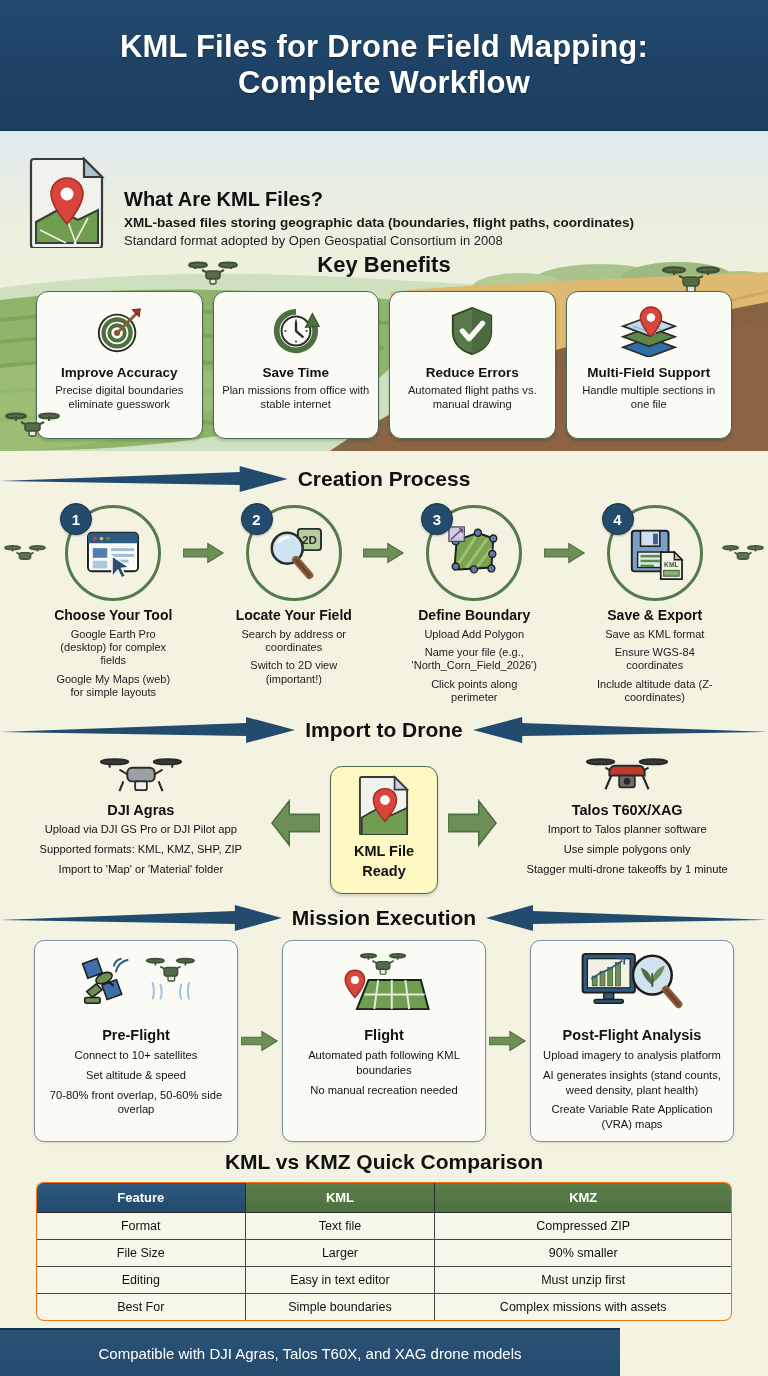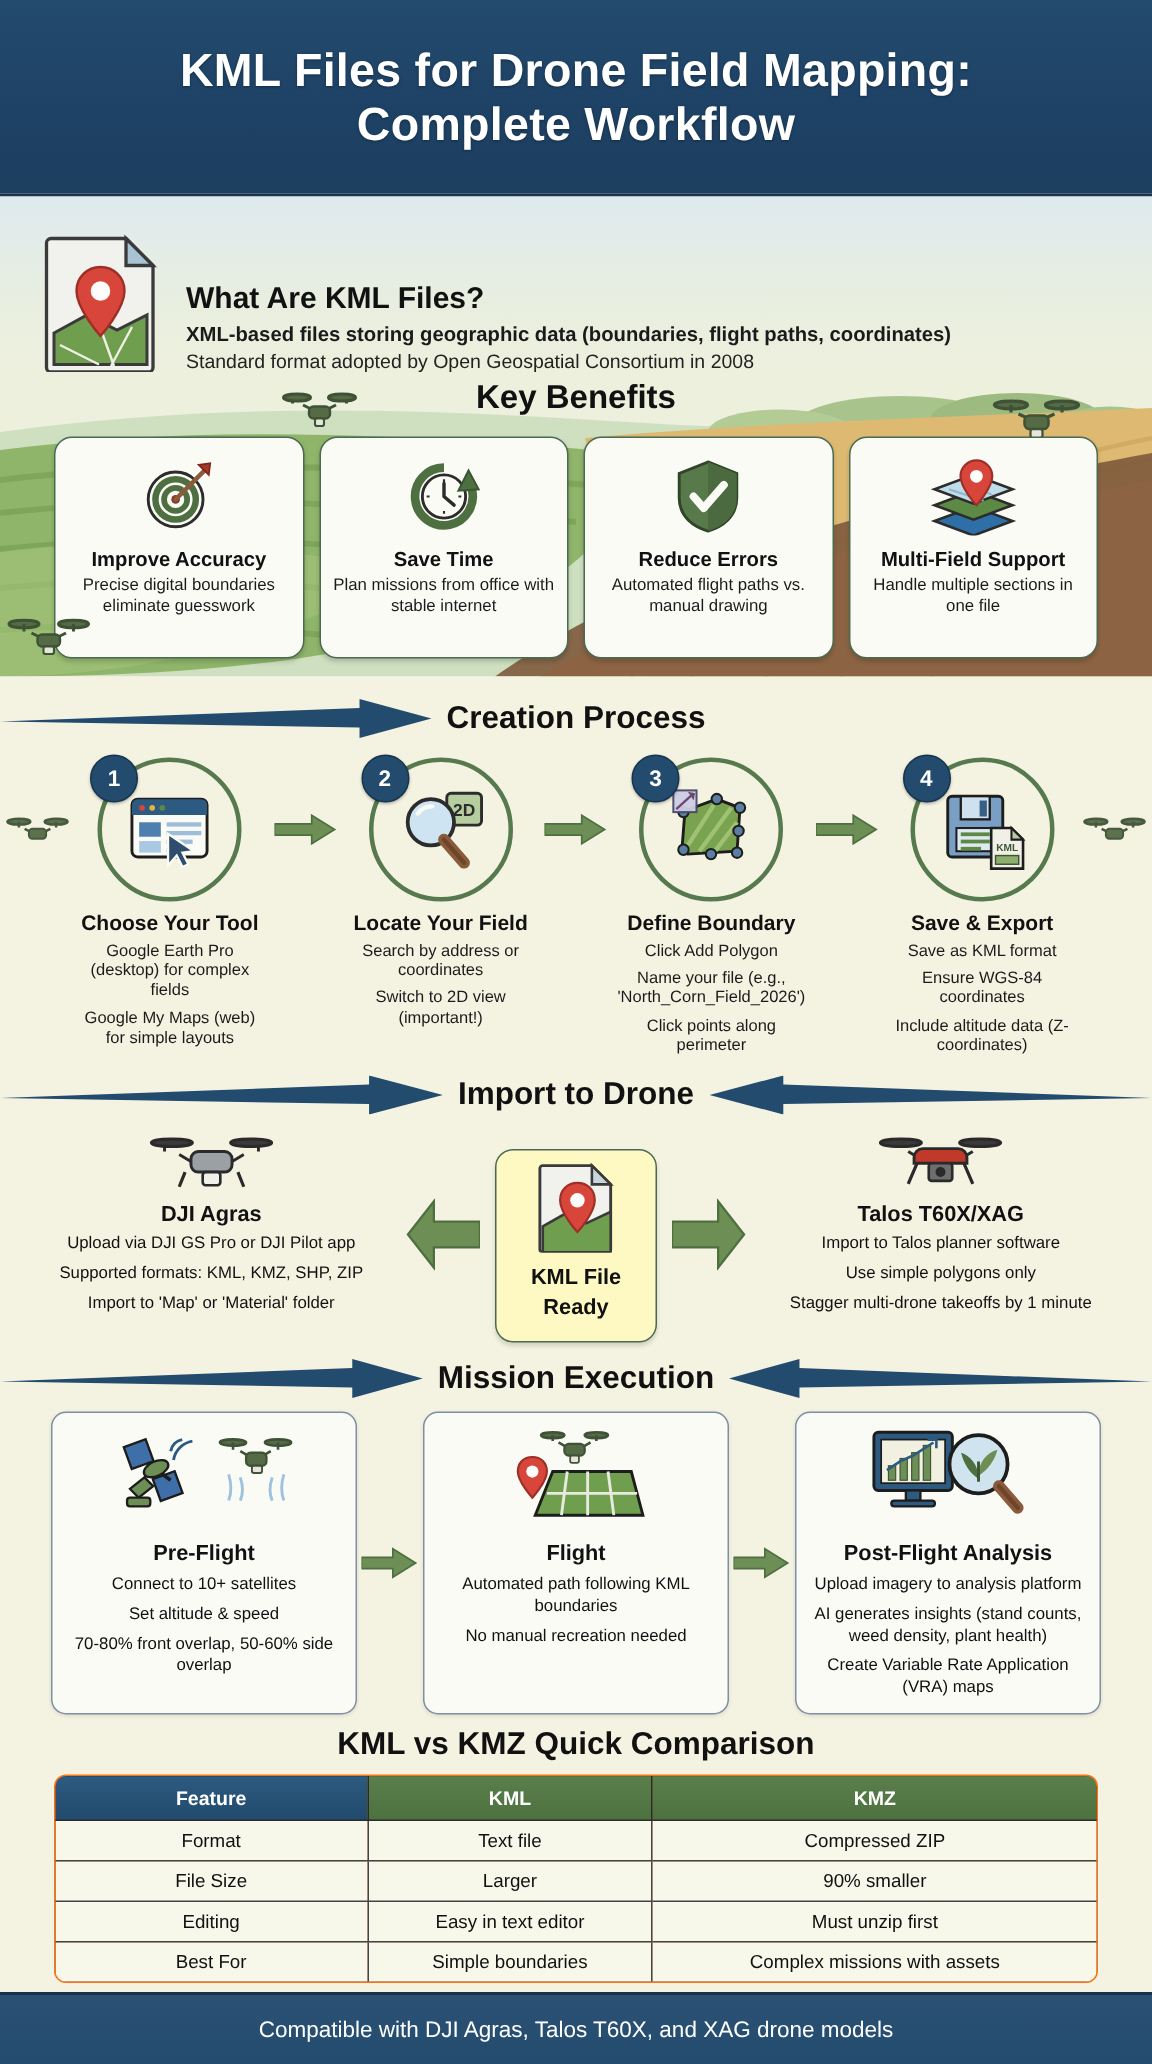--- a/index.html
+++ b/index.html
@@ -117,21 +117,21 @@
   table{width:100%;border-collapse:collapse;background:#f97316;border-radius:8px;overflow:hidden;
          border:1.5px solid #3a3a3a;}
   th{font-size:13px;font-weight:bold;color:#fff;padding:7px 4px;text-align:center;border:1px solid #2b2b2b;}
   th.feat{background:linear-gradient(180deg,#2d5a80,#214a6c);}
   th.kml,th.kmz{background:linear-gradient(180deg,#5b7f4b,#4d7040);}
   td{font-size:12.5px;padding:6px 4px;text-align:center;border:1px solid #444;color:#111;background:#f7f7ea;}
   td.first{width:30%;}
 
   
   .footer{
-    position:absolute;bottom:0;left:0;width:768px;height:46px;
+    position:absolute;bottom:0;left:0;width:620px;height:46px;
     background:linear-gradient(180deg,#2b5274 0%,#234b6e 100%);
     display:flex;align-items:center;justify-content:center;
     border-top:2px solid #16344e;
   }
   .footer span{color:#fff;font-size:15px;}
 </style>
 </head>
 <body>
 
 <div class="page">
@@ -378,21 +378,21 @@
               <circle cx="13" cy="43" r="3.6"></circle>
             </g>
             <rect x="6" y="2" width="16" height="15" fill="#cfcde6" stroke="#4a4a6a" stroke-width="1.4" opacity=".95"></rect>
             <path d="M8 15 L20 4" stroke="#6b4a72" stroke-width="1.6"></path>
             <path d="M16 3 l5 1 l-1 5 z" fill="#6b4a72"></path>
           </svg>
         </div>
         <div class="num">3</div>
       </div>
       <div class="st">Define Boundary</div>
-      <div class="sd">Click Add Polygon</div>
+      <div class="sd">Upload Add Polygon</div>
       <div class="sd">Name your file (e.g., 'North_Corn_Field_2026')</div>
       <div class="sd">Click points along perimeter</div>
     </div>
 
     <div class="garrow">
       <svg viewBox="0 0 44 22" width="42" height="22">
         <path d="M0 7 h26 V1 l16 10 l-16 10 v-6 H0 z" fill="#6d8f56" stroke="#4e7040" stroke-width="1.2"></path>
       </svg>
     </div>
 

